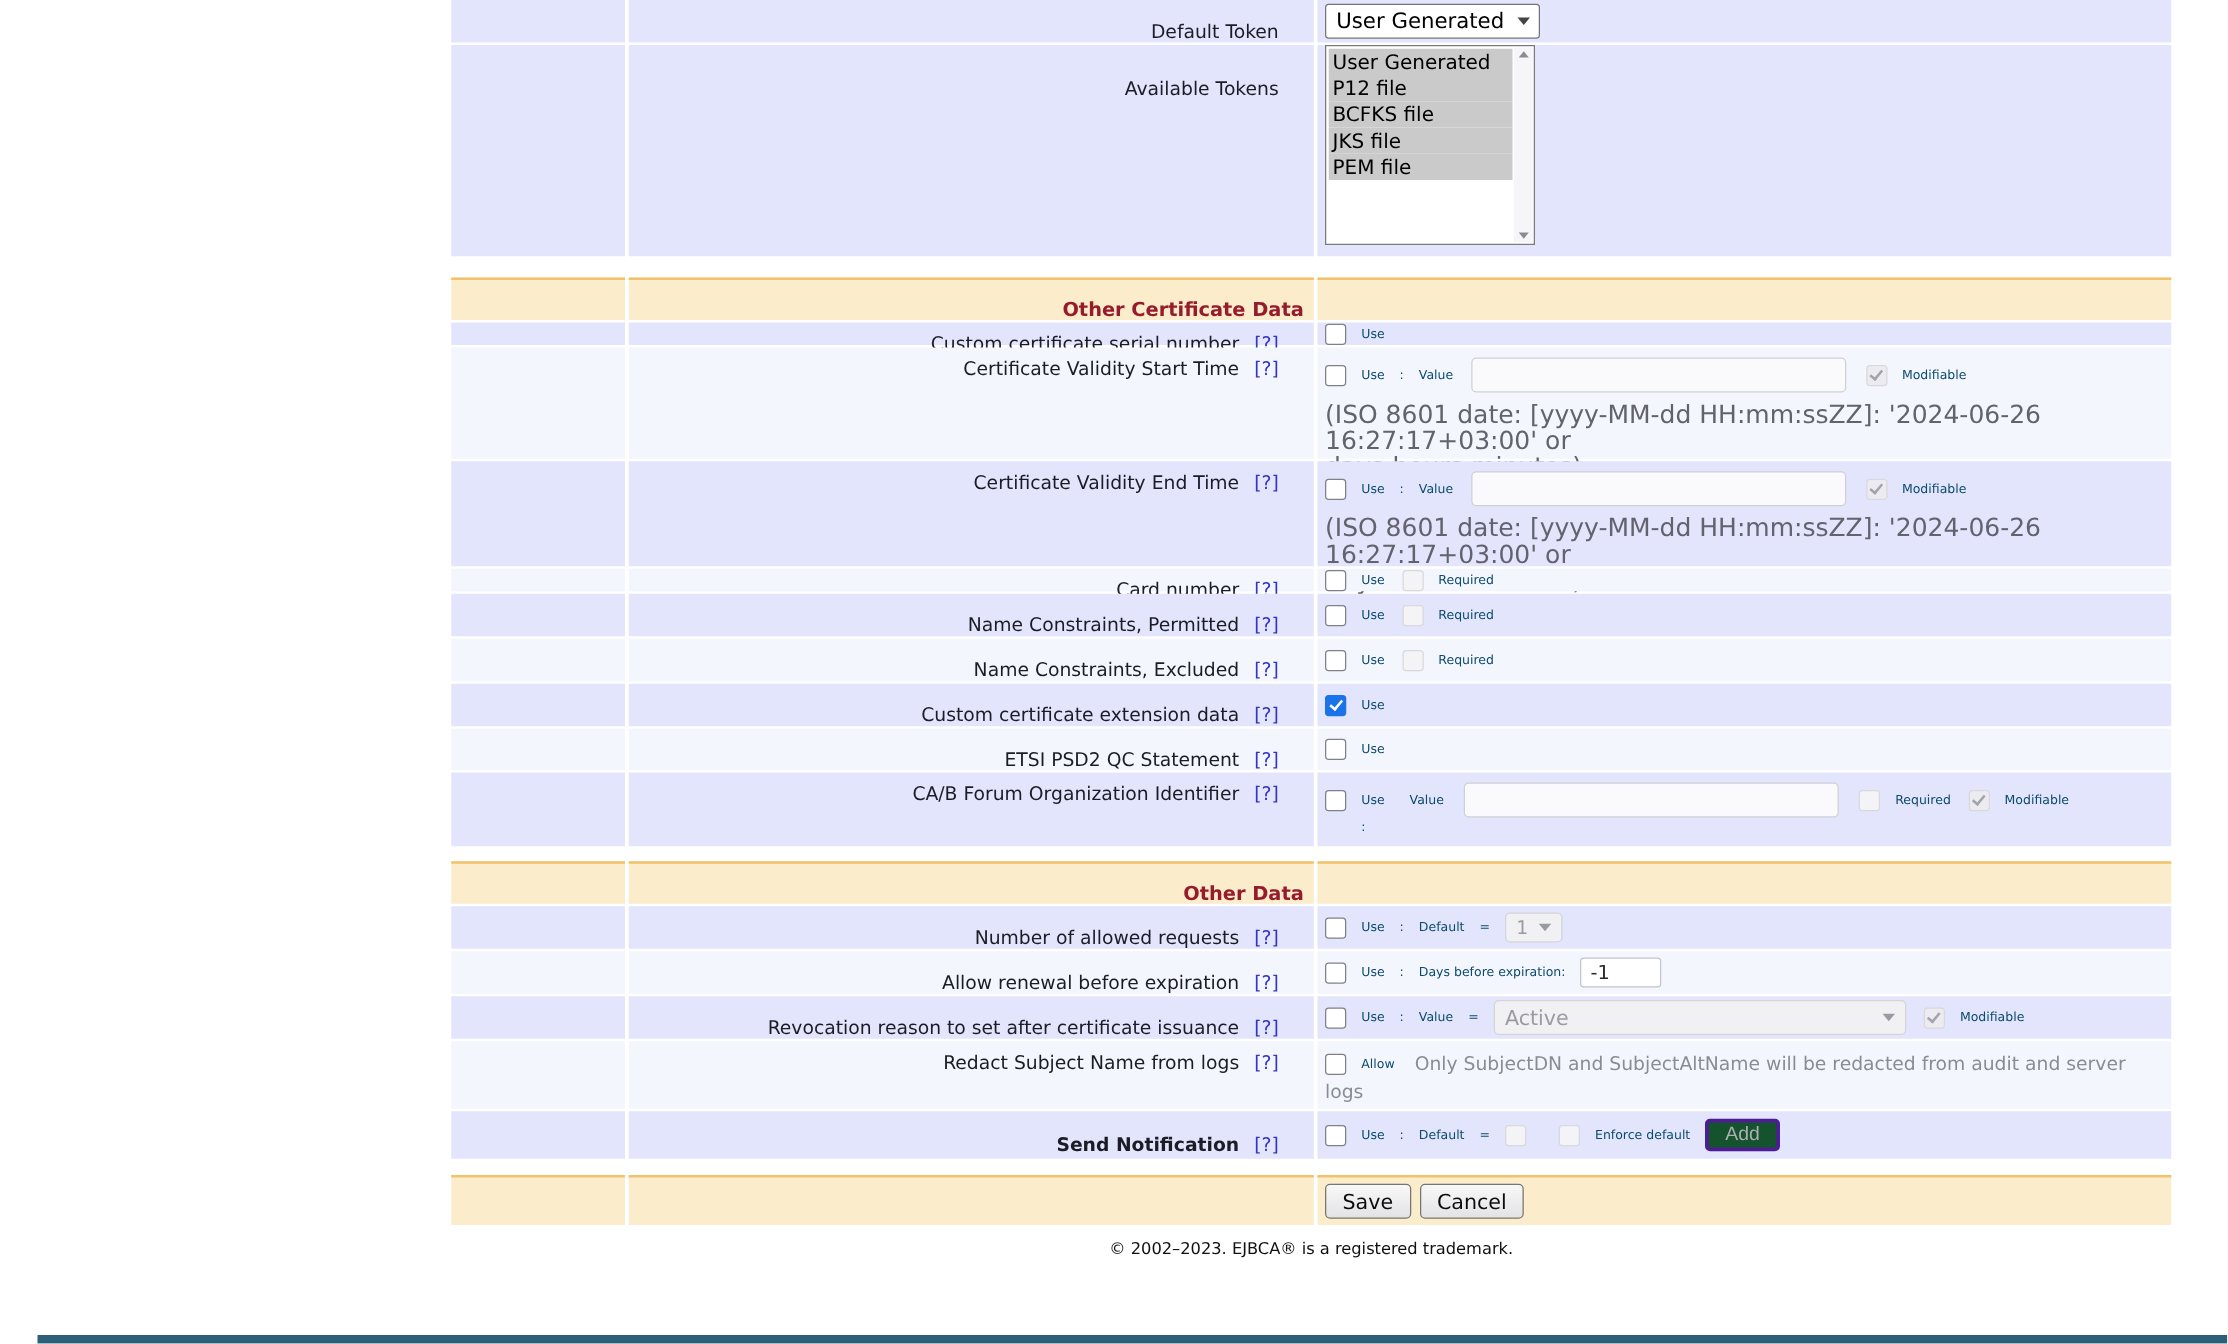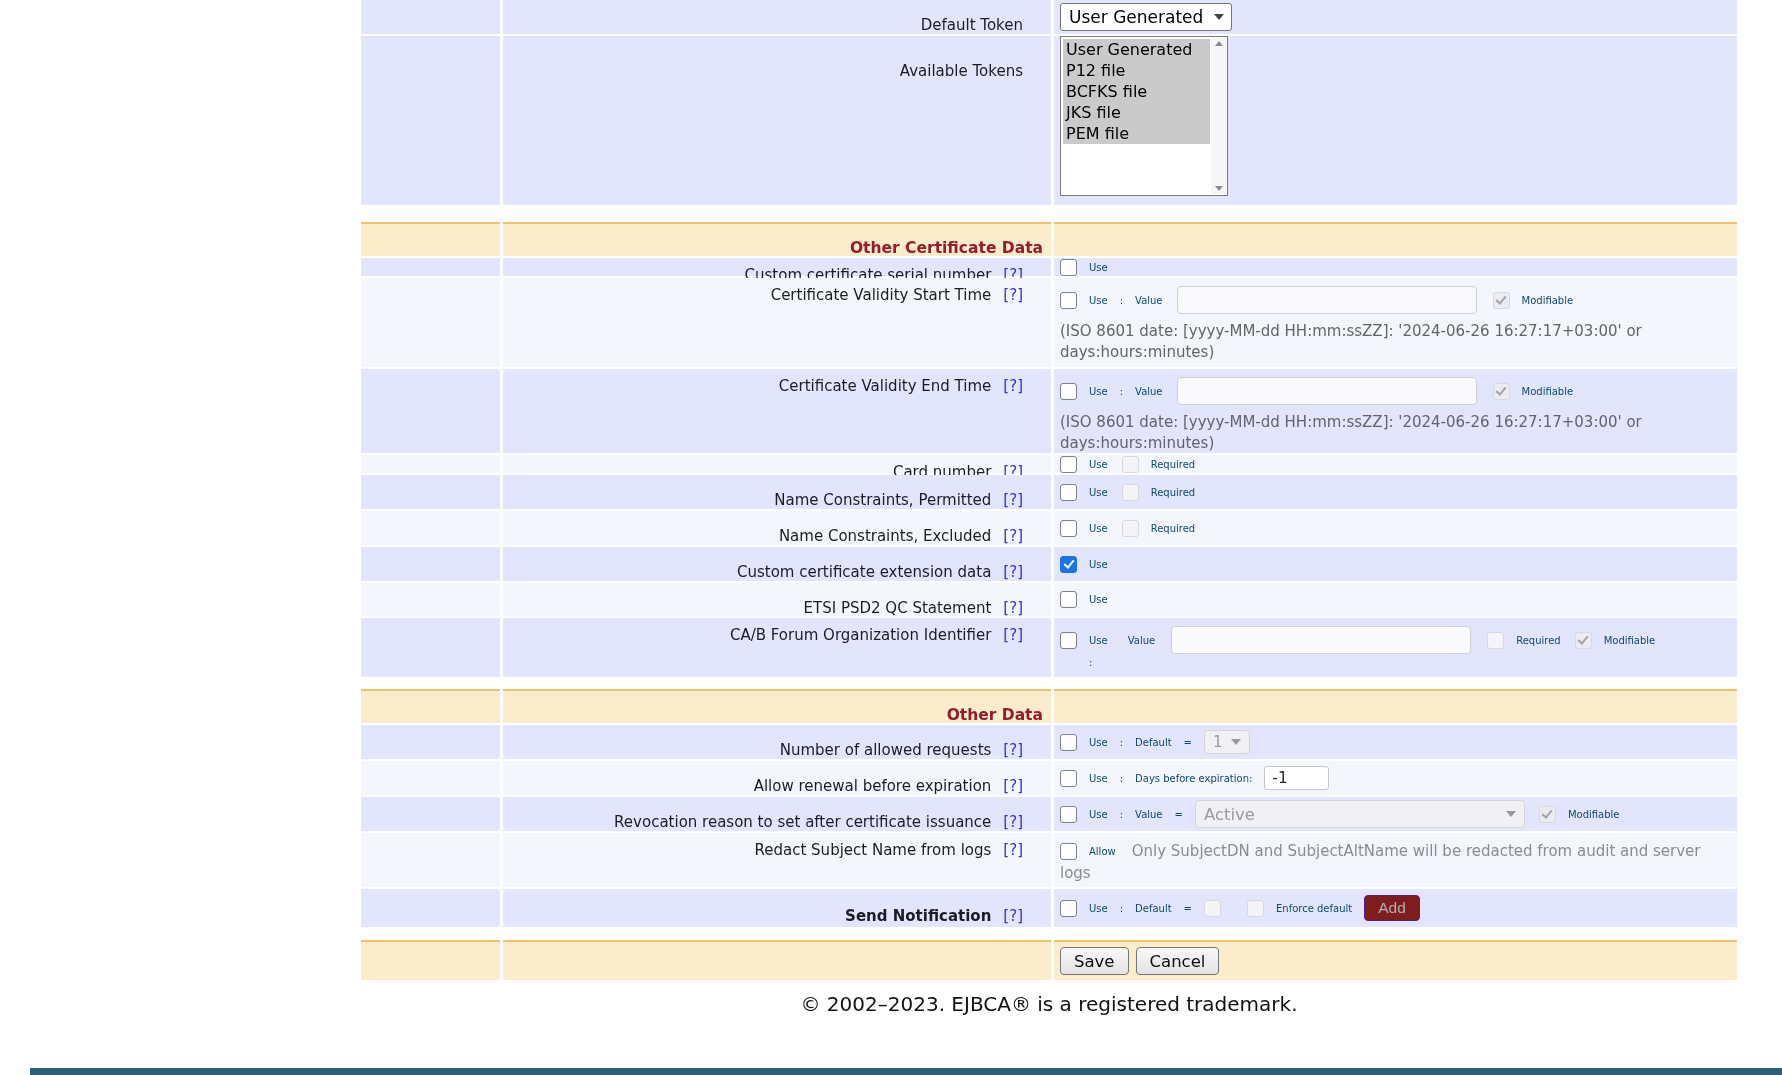--- a/index.html
+++ b/index.html
@@ -26,21 +26,21 @@
   .h169{height:169px;}
 
   .top{align-items:flex-start;padding-top:8px;}
   .col{display:flex;flex-direction:column;align-items:flex-start;}
   .hline{display:flex;align-items:center;gap:12px;}
 
   .lbl{font-size:15px;text-align:right;color:#1c1c26;}
   .vlbl{font-size:10px;color:#0c4a6e;white-space:nowrap;}
   .bold{font-weight:bold;}
   .help{color:#3434c8;font-size:15px;text-decoration:none;cursor:pointer;white-space:nowrap;}
-  .note{color:#63636f;font-size:15px;line-height:21px;margin-top:7px;}
+  .note{color:#63636f;font-size:20px;line-height:21px;margin-top:7px;}
   .gnote{color:#8b8b97;font-size:15px;line-height:21px;}
 
   
   .cb{width:17px;height:17px;flex:0 0 17px;border:1.5px solid #80808a;border-radius:3px;
       background:#fff;box-sizing:border-box;position:relative;}
   .cb.checked{background:#1a73e8;border-color:#1a73e8;}
   .cb.checked::after{content:"";position:absolute;left:4.5px;top:1px;width:4px;height:8px;
       border:solid #fff;border-width:0 2px 2px 0;transform:rotate(40deg);}
   .cb.dis{background:#f4f4f7;border:1.5px solid #d8d8de;}
   .cb.dis.checked{background:#ececf0;border-color:#d8d8de;}
@@ -58,35 +58,35 @@
       padding:0 8px;font-size:16px;}
   .sel-sm{width:46px;height:24px;font-size:15px;}
   .sel-lg{width:330px;height:28px;font-size:16.5px;}
   .chev{width:0;height:0;border-left:5px solid transparent;border-right:5px solid transparent;
       border-top:6px solid #444;flex:0 0 auto;margin-left:6px;}
   .chev.gray{border-top-color:#9a9aa3;}
 
   .btn{height:28px;background:linear-gradient(#f8f8f8,#e3e3e6);border:1px solid #757575;border-radius:4px;
       font-family:"DejaVu Sans",sans-serif;font-size:16.5px;color:#0c0c0c;display:flex;align-items:center;
       justify-content:center;padding:0 13px;cursor:pointer;}
-  .btn-add{height:26px;background:#7f1d1d;border:1px solid #4c1d95;border-radius:4px;color:#aeaeb5;
+  .btn-add{height:26px;background:#14532d;border:3px solid #4c1d95;border-radius:4px;color:#aeaeb5;
       font-size:15.5px;display:flex;align-items:center;padding:0 13px;}
 
   
   .listbox{width:168px;height:160px;border:1px solid #7b7b7b;background:#fff;position:relative;
       box-sizing:border-box;padding:2px 17px 2px 2px;overflow:hidden;}
   .opt{height:21px;line-height:21px;font-size:16px;padding-left:3px;background:#cacaca;color:#000;
       white-space:nowrap;overflow:hidden;}
   .sbar{position:absolute;top:1px;right:1px;bottom:1px;width:15px;background:#f6f6f8;
       display:flex;flex-direction:column;justify-content:space-between;align-items:center;padding:3px 0;box-sizing:border-box;}
   .arr-up{width:0;height:0;border-left:4px solid transparent;border-right:4px solid transparent;border-bottom:5px solid #8b8b93;}
   .arr-dn{width:0;height:0;border-left:4px solid transparent;border-right:4px solid transparent;border-top:5px solid #8b8b93;}
 
   .gap17{height:17px;} .gap12{height:12px;} .gap13{height:13px;}
-  .footer{width:100%;text-align:center;font-size:20px;color:#111;margin-top:12px;}
+  .footer{width:100%;text-align:center;font-size:13px;color:#111;margin-top:12px;}
   .bottombar{position:absolute;left:30px;right:0;bottom:0;height:7px;background:#2e5f78;}
   .ml2{margin-left:2px;} .ml4{margin-left:4px;} .ml8{margin-left:8px;}
 </style>
 </head>
 <body>
 
 <div class="page">
   <div class="content">
 
     <div class="tbl">

